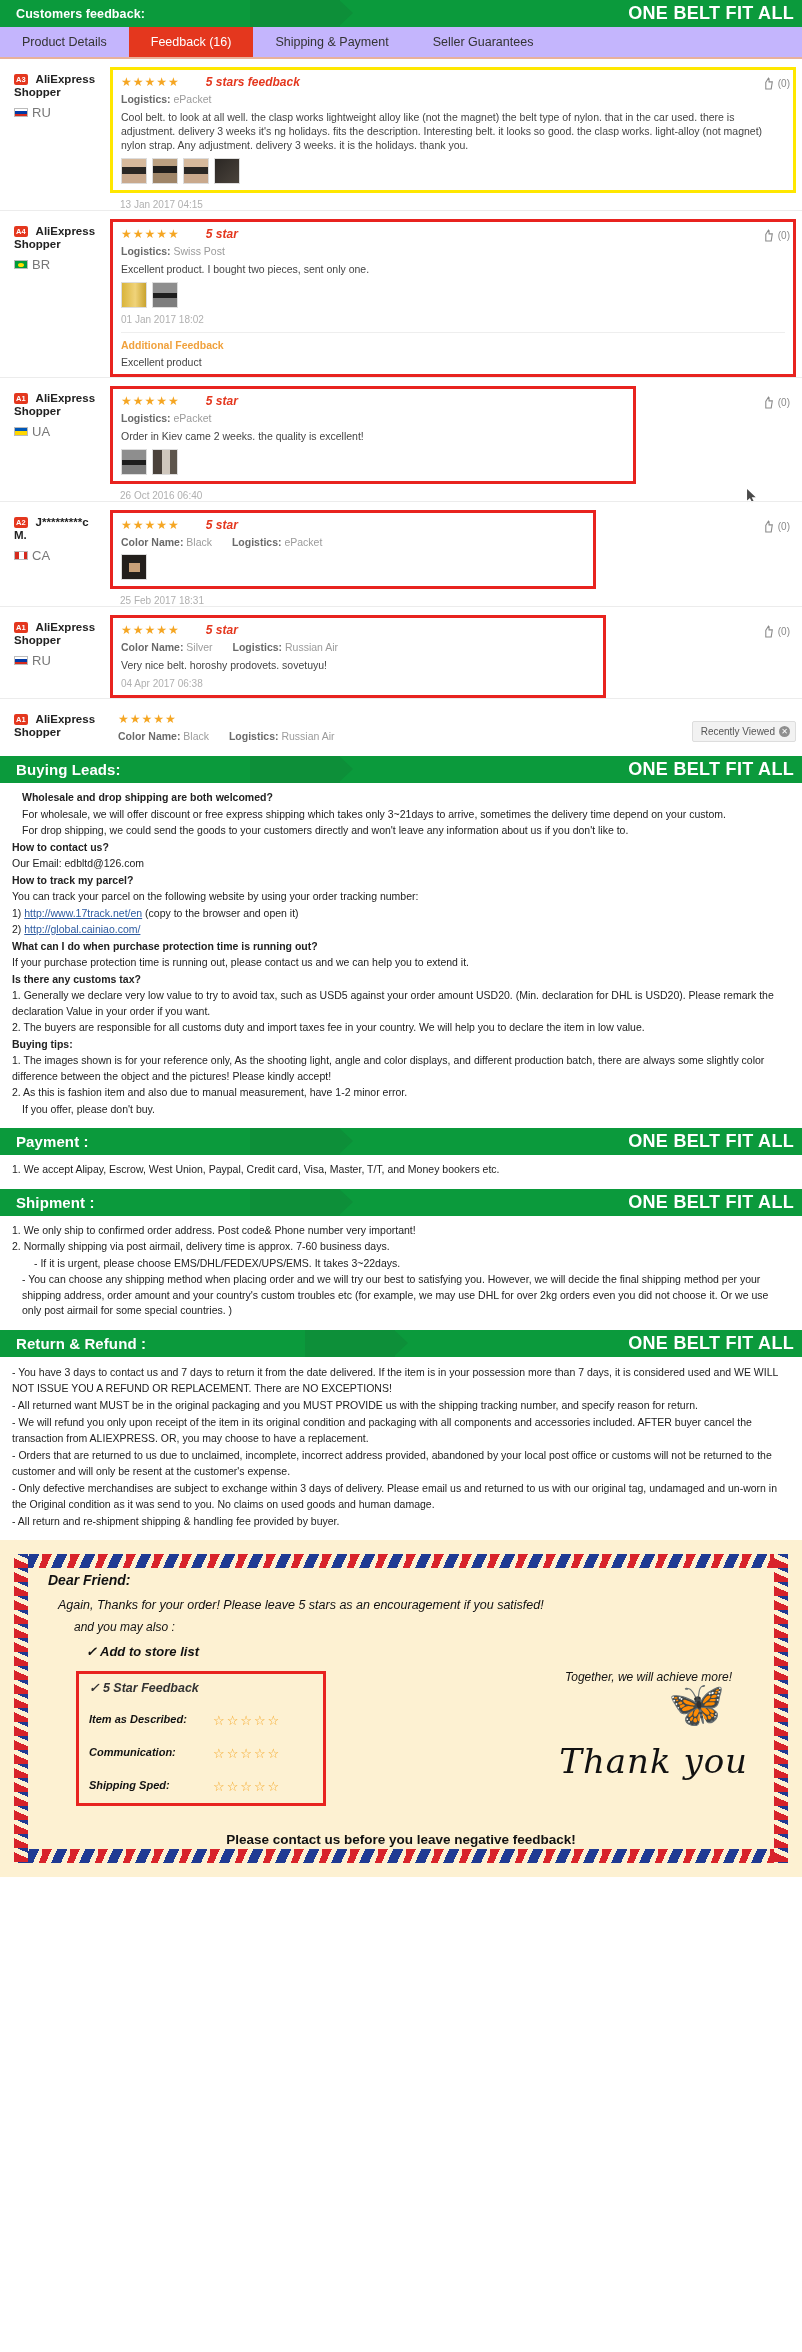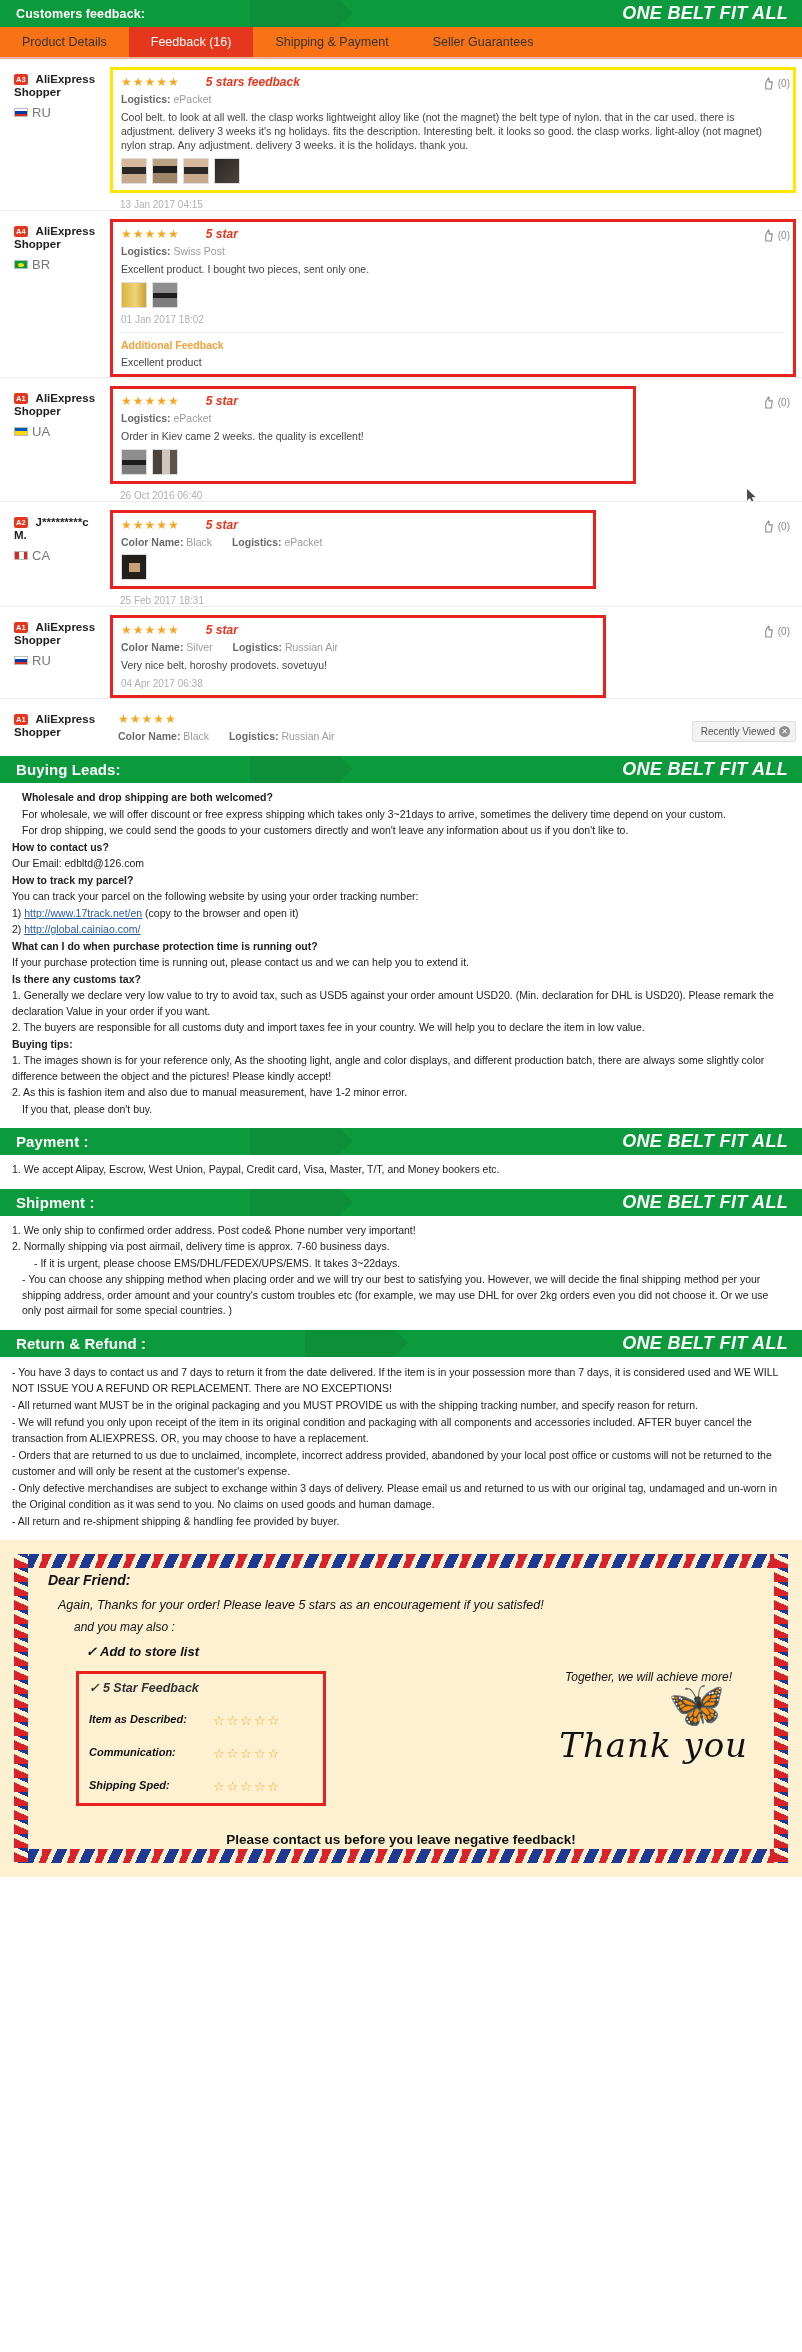--- a/index.html
+++ b/index.html
@@ -43,34 +43,33 @@
     position:absolute; right:-13px; top:0;
     border-left: 14px solid #0d8f39;
     border-top: 13.5px solid transparent;
     border-bottom: 13.5px solid transparent;
   }
   .green-banner .gb-right {
     margin-left: auto;
     color: #fff;
     font-weight: bold;
     font-size: 18px;
-    padding-right: 14px;
+    padding-right: 8px;
     letter-spacing: .3px;
     white-space: nowrap;
     z-index: 3;
-    font-style: italic;
   }
   .green-banner.sec .gb-left { font-size: 15px; }
 
   
   .tabs {
     display: flex;
     align-items: stretch;
     border-bottom: 2px solid #e8b19a;
-    background: #f97316;
+    background: #c4b5fd;
     height: 32px;
   }
   .tab {
     display: flex; align-items: center;
     padding: 0 22px;
     font-size: 12.5px;
     color: #333;
     cursor: pointer;
     white-space: nowrap;
   }
@@ -215,21 +214,21 @@
     margin-left: 46px;
     padding: 6px 10px 9px 10px;
     background: #fdf1d2;
   }
   .star-box .sb-title { font-style: italic; font-weight:bold; font-size:12.5px; margin-bottom:6px;}
   .sb-row { display:flex; gap:6px; margin-top: 18px; }
   .sb-label { font-style: italic; font-weight:bold; font-size: 11px; width: 118px; color:#111;}
   .sb-stars { color:#f5a623; font-size: 13px; letter-spacing: 2px; }
 
   .ty-thankyou {
-    position: absolute; right: 24px; bottom: 82px;
+    position: absolute; right: 24px; bottom: 66px;
     font-family: "DejaVu Serif", serif;
     font-style: italic;
     font-size: 34px;
     color: #111;
     letter-spacing: 1px;
   }
   .butterfly { position:absolute; right: 46px; bottom: 120px; font-size: 46px; line-height:1; }
   .ty-contact {
     text-align:center; font-weight:bold; font-size: 13.5px;
     color:#111; margin-top: 26px;
@@ -507,21 +506,21 @@
       <a href="#">http://global.cainiao.com/</a>
     </p>
     <p class="bold">What can I do when purchase protection time is running out?</p>
     <p>If your purchase protection time is running out, please contact us and we can help you to extend it.</p>
     <p class="bold">Is there any customs tax?</p>
     <p>1. Generally we declare very low value to try to avoid tax, such as USD5 against your order amount USD20. (Min. declaration for DHL is USD20). Please remark the declaration Value in your order if you want.</p>
     <p>2. The buyers are responsible for all customs duty and import taxes fee in your country. We will help you to declare the item in low value.</p>
     <p class="bold">Buying tips:</p>
     <p>1. The images shown is for your reference only, As the shooting light, angle and color displays, and different production batch, there are always some slightly color difference between the object and the pictures! Please kindly accept!</p>
     <p>2. As this is fashion item and also due to manual measurement, have 1-2 minor error.</p>
-    <p class="ind">If you that, please don't buy.</p>
+    <p class="ind">If you offer, please don't buy.</p>
   </div>
 
   <div class="green-banner sec">
     <span class="gb-left">Payment :</span>
     <span class="gb-arrow"></span>
     <span class="gb-right">ONE BELT FIT ALL</span>
   </div>
   <div class="info">
     <p>1. We accept Alipay, Escrow, West Union, Paypal, Credit card, Visa, Master, T/T, and Money bookers etc.</p>
   </div>

